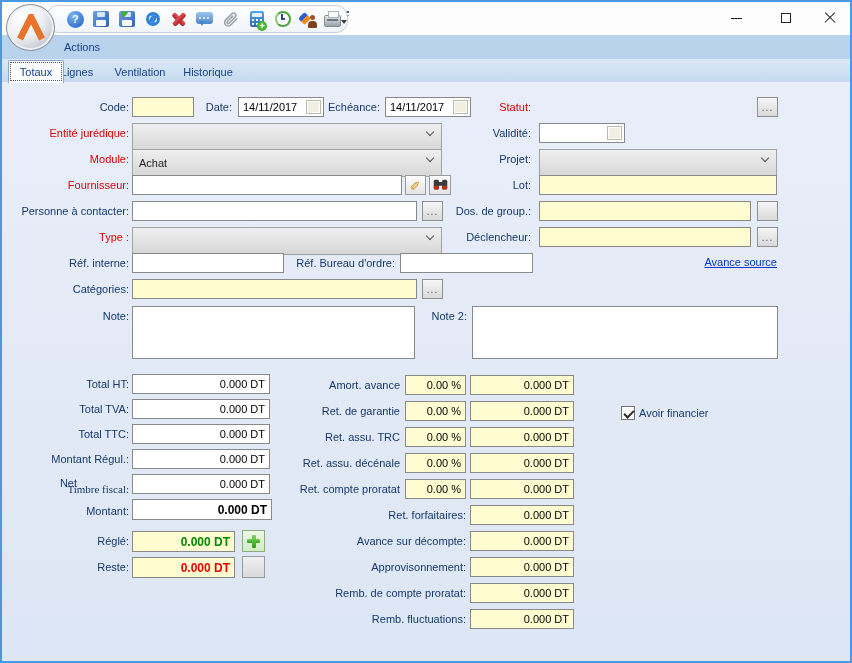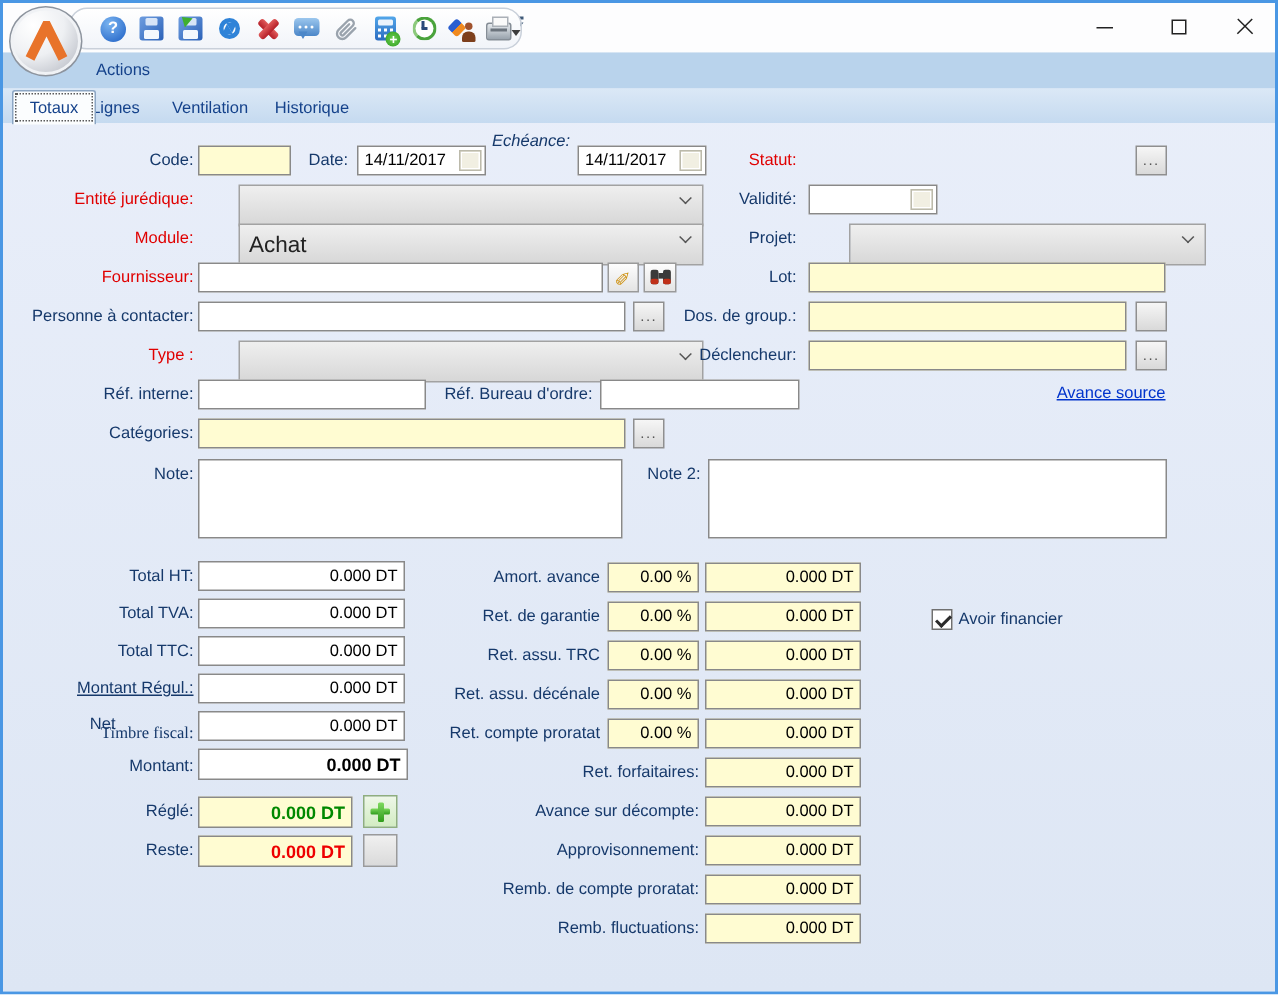--- a/index.html
+++ b/index.html
@@ -74,21 +74,21 @@
 
   
   .lbl { position:absolute; font-size:11px; color:#16396b; text-align:right; white-space:nowrap; }
   .red { color:#e00000; }
   .tb { position:absolute; height:20px; border:1px solid #898989; background:#fff; font-size:11px; color:#000; display:flex; align-items:center; padding:0 4px; }
   .yellow-bg { background:#fffcd2; }
   .num { justify-content:flex-end; }
   .bold { font-weight:bold; }
   .green-val { color:#008800; font-weight:bold; }
   .red-val { color:#ee0000; font-weight:bold; }
-  .dd { position:absolute; height:28px; border:1px solid #a2a2a2; background:linear-gradient(#efefef,#d7d7d7); display:flex; align-items:center; font-size:15px; color:#222; padding:0 6px;margin-left:27px; }
+  .dd { position:absolute; height:28px; border:1px solid #a2a2a2; background:linear-gradient(#efefef,#d7d7d7); display:flex; align-items:center; font-size:11px; color:#222; padding:0 6px; }
   .chev { position:absolute; right:8px; top:5px; width:6px; height:6px; border-right:1.6px solid #555; border-bottom:1.6px solid #555; transform:rotate(45deg); }
   .btn { position:absolute; height:20px; background:linear-gradient(#f6f6f6,#d9d9d9); border:1px solid #8f8f8f; font-size:10px; color:#555; display:flex; align-items:center; justify-content:center; cursor:pointer; letter-spacing:1px; }
   .mini-btn { position:absolute; right:2px; top:2px; width:15px; height:14px; background:#f1efe2; border:1px solid #bcbaab; box-shadow:inset 0 0 0 1px #fff; }
   .ta { position:absolute; border:1px solid #898989; background:#fff; }
   .link { position:absolute; font-size:11px; color:#0033cc; text-decoration:underline; cursor:pointer; text-align:right; }
   .cb { position:absolute; width:14px; height:14px; background:#fff; border:1px solid #707070; }
   .cb::after { content:""; position:absolute; left:2px; top:2.5px; width:8px; height:4px; border-left:2px solid #2b2b2b; border-bottom:2px solid #2b2b2b; transform:rotate(-45deg); }
   .plus-btn { position:absolute; width:23px; height:22px; background:linear-gradient(#eef7e8,#d2ecc2); border:1px solid #8fae7f; display:flex; align-items:center; justify-content:center; cursor:pointer; }
   .plus-glyph { position:relative; width:13px; height:13px; }
   .plus-glyph::before { content:""; position:absolute; left:0; top:4.5px; width:13px; height:4px; background:linear-gradient(#7ed95e,#2f9c1c); border-radius:1px; }
@@ -178,21 +178,21 @@
   <div class="tab" style="left:108px;width:60px;">Ventilation</div>
   <div class="tab" style="left:176px;width:60px;">Historique</div>
 
   <div class="lbl" style="left:60px;top:99px;width:67px;">Code:</div>
   <div class="tb yellow-bg" style="left:130px;top:95px;width:62px;"></div>
   <div class="lbl" style="left:186px;top:99px;width:44px;">Date:</div>
   <div class="tb" style="left:236px;top:95px;width:86px;padding-right:19px;">
     <span>14/11/2017</span>
     <span class="mini-btn"></span>
   </div>
-  <div class="lbl" style="left:312px;top:86px;width:66px;font-style:italic;">Echéance:</div>
+  <div class="lbl" style="left:312px;top:99px;width:66px;">Echéance:</div>
   <div class="tb" style="left:383px;top:95px;width:86px;padding-right:19px;">
     <span>14/11/2017</span>
     <span class="mini-btn"></span>
   </div>
   <div class="lbl red" style="left:430px;top:99px;width:99px;">Statut:</div>
   <div class="btn" style="left:755px;top:95px;width:21px;">...</div>
 
   <div class="lbl red" style="left:5px;top:125px;width:122px;">Entité jurédique:</div>
   <div class="dd" style="left:130px;top:121px;width:310px;">
     <span></span>
@@ -260,21 +260,21 @@
   <div class="ta" style="left:130px;top:304px;width:283px;height:53px;"></div>
   <div class="lbl" style="left:418px;top:308px;width:47px;">Note 2:</div>
   <div class="ta" style="left:470px;top:304px;width:306px;height:53px;"></div>
 
   <div class="lbl" style="left:20px;top:376px;width:107px;">Total HT:</div>
   <div class="tb num" style="left:130px;top:372px;width:138px;">0.000 DT</div>
   <div class="lbl" style="left:20px;top:401px;width:107px;">Total TVA:</div>
   <div class="tb num" style="left:130px;top:397px;width:138px;">0.000 DT</div>
   <div class="lbl" style="left:20px;top:426px;width:107px;">Total TTC:</div>
   <div class="tb num" style="left:130px;top:422px;width:138px;">0.000 DT</div>
-  <div class="lbl" style="left:20px;top:451px;width:107px;text-decoration:underline;">Montant Régul.:</div>
+  <div class="lbl" style="left:20px;top:451px;width:107px;">Montant Régul.:</div>
   <div class="tb num" style="left:130px;top:447px;width:138px;">0.000 DT</div>
   <div class="lbl" style="left:20px;top:481px;width:107px;font-family:Liberation Serif, serif;">Timbre fiscal:</div>
   <div class="tb num" style="left:130px;top:472px;width:138px;">0.000 DT</div>
 
   <div class="lbl" style="left:45px;top:475px;width:30px;text-align:right;">Net</div>
   <div class="lbl" style="left:20px;top:503px;width:107px;">Montant:</div>
   <div class="tb num bold" style="left:130px;top:497px;width:140px;height:21px;font-size:12px;">0.000 DT</div>
 
   <div class="lbl" style="left:20px;top:533px;width:107px;">Réglé:</div>
   <div class="tb num yellow-bg green-val" style="left:130px;top:529px;width:103px;height:21px;font-size:12px;">0.000 DT</div>

